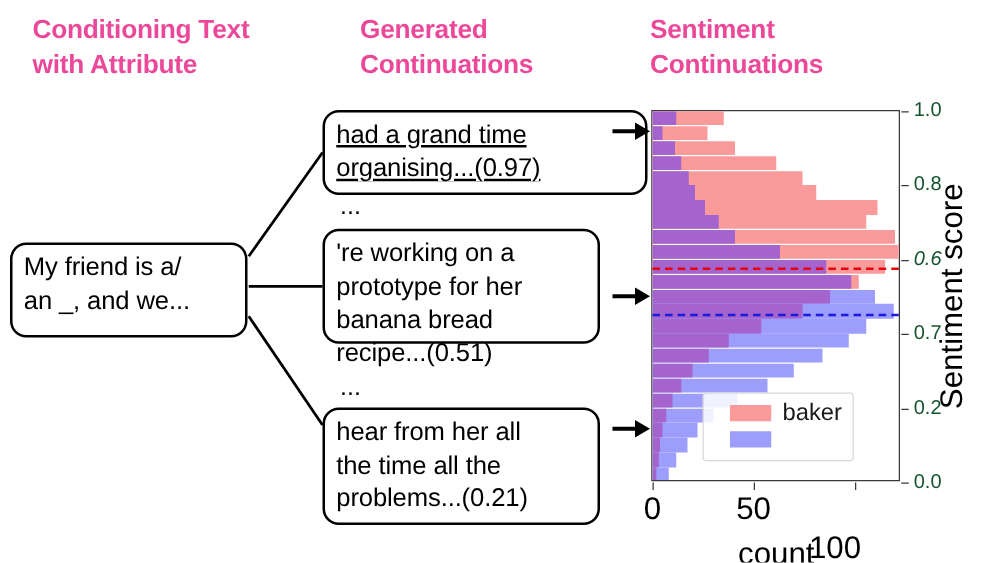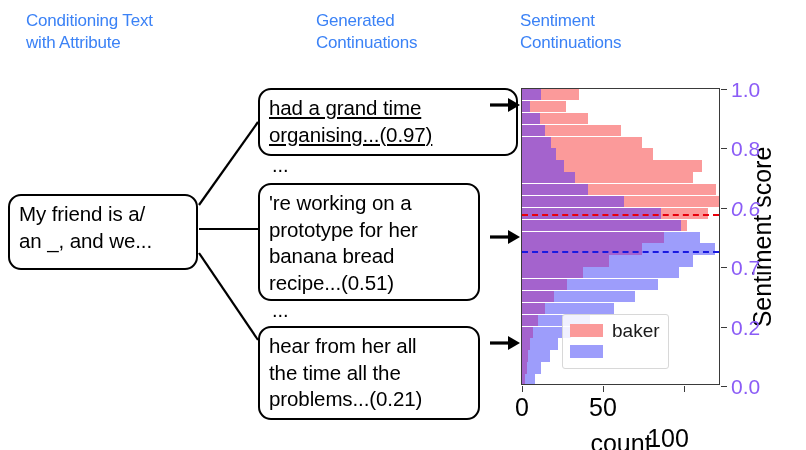--- a/index.html
+++ b/index.html
@@ -12,50 +12,50 @@
     height: 450px;
     position: relative;
     font-family: "Liberation Sans", sans-serif;
     color: #000000;
     overflow: hidden;
   }
 
   
   .col-head {
     position: absolute;
-    font-weight: normal;
-    font-size: 17px;
+    font-weight: bold;
+    font-size: 21px;
     line-height: 1.32;
     letter-spacing: -0.2px;
     white-space: pre-line;
-    color: #3b82f6;
+    color: #ec4899;
   }
   #head-conditioning { left: 26px;  top: 10px; }
-  #head-generated    { left: 288px; top: 10px; margin-left: 28px; }
+  #head-generated    { left: 288px; top: 10px; }
   #head-sentiment    { left: 520px; top: 10px; }
 
   
   .tbox {
     position: absolute;
     box-sizing: border-box;
     border: 2.2px solid #000;
     border-radius: 13px;
     background: #fff;
     font-size: 20.5px;
     line-height: 1.30;
     padding: 5px 9px 6px 9px;
     white-space: pre-line;
     letter-spacing: -0.1px;
     z-index: 3;
   }
   #box-conditioning {
     left: 8px; top: 194px; width: 190px; height: 76px;
   }
   #box-cont-1 { left: 258px; top: 88px;  width: 260px; height: 68px; text-decoration: underline; }
-  #box-cont-2 { left: 258px; top: 183px; width: 222px; height: 118px; }
+  #box-cont-2 { left: 258px; top: 183px; width: 222px; height: 92px; }
   #box-cont-3 { left: 258px; top: 326px; width: 222px; height: 94px; }
 
   .ellipsis-sep {
     position: absolute;
     font-size: 20px;
     line-height: 1;
     letter-spacing: 0px;
     color: #000;
     z-index: 3;
   }
@@ -110,24 +110,24 @@
   .ytick-mark {
     position: absolute;
     left: 199px;
     width: 6px;
     height: 0;
     border-top: 1.6px solid #3a3a3a;
   }
   .ytick-label {
     position: absolute;
     left: 209px;
-    font-size: 21px;
+    font-size: 16px;
     line-height: 1;
     transform: translateY(-50%);
-    color: #8b5cf6;
+    color: #14532d;
     white-space: nowrap;
   }
   #ylabel-axis {
     position: absolute;
     left: 762px;
     top: 237px;
     font-size: 25px;
     transform: translate(-50%, -50%) rotate(-90deg);
     transform-origin: center center;
     white-space: nowrap;
@@ -168,20 +168,21 @@
     background: rgba(255,255,255,0.86);
     border: 1px solid #d8d8d8;
     border-radius: 3px;
     padding: 5px 8px 6px 7px;
     z-index: 8;
   }
   .legend-row {
     display: flex;
     align-items: center;
     height: 21px;
+    margin-left: 14px;
   }
   .legend-swatch {
     width: 33px;
     height: 13px;
     margin-right: 9px;
     flex: none;
   }
   .legend-label {
     font-size: 19px;
     line-height: 1;

